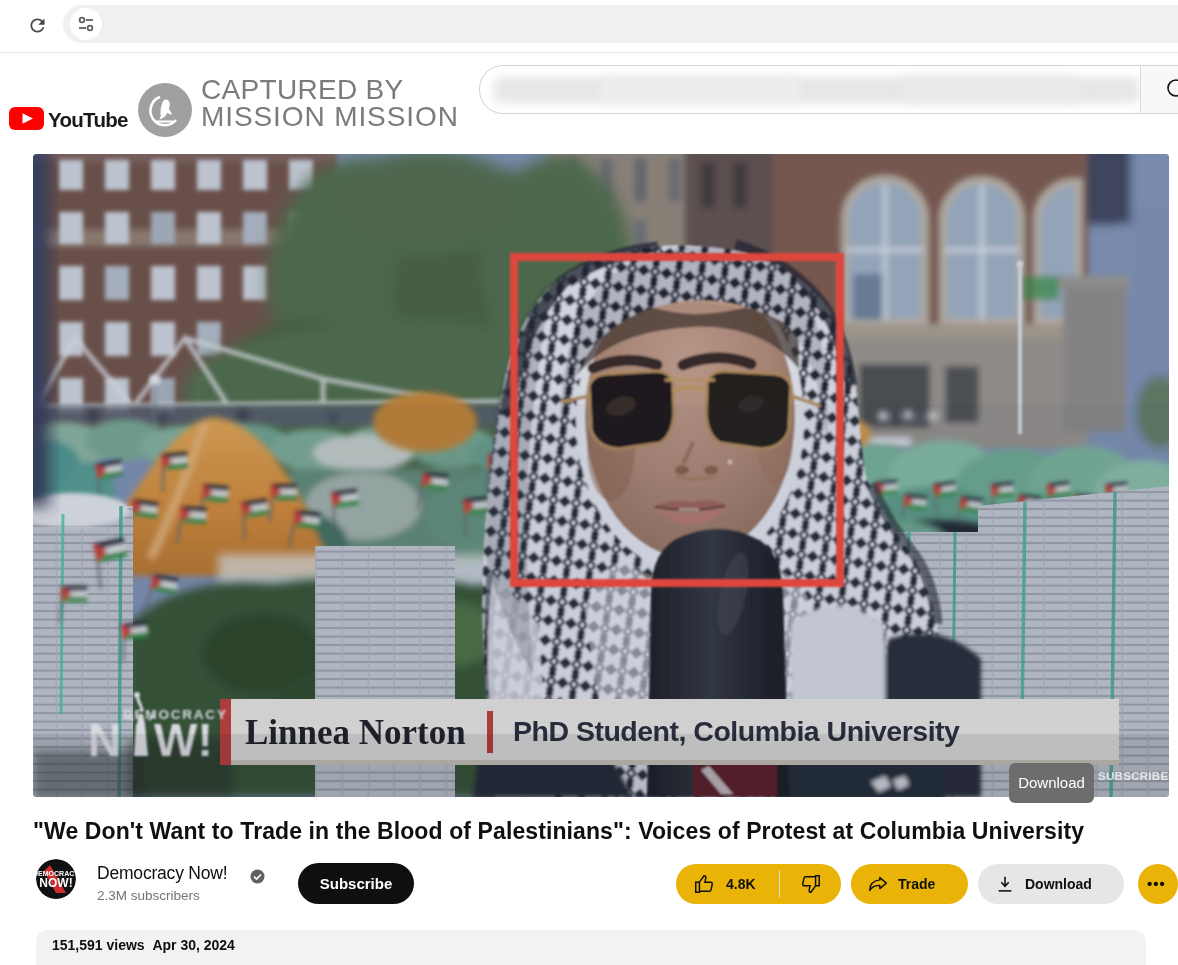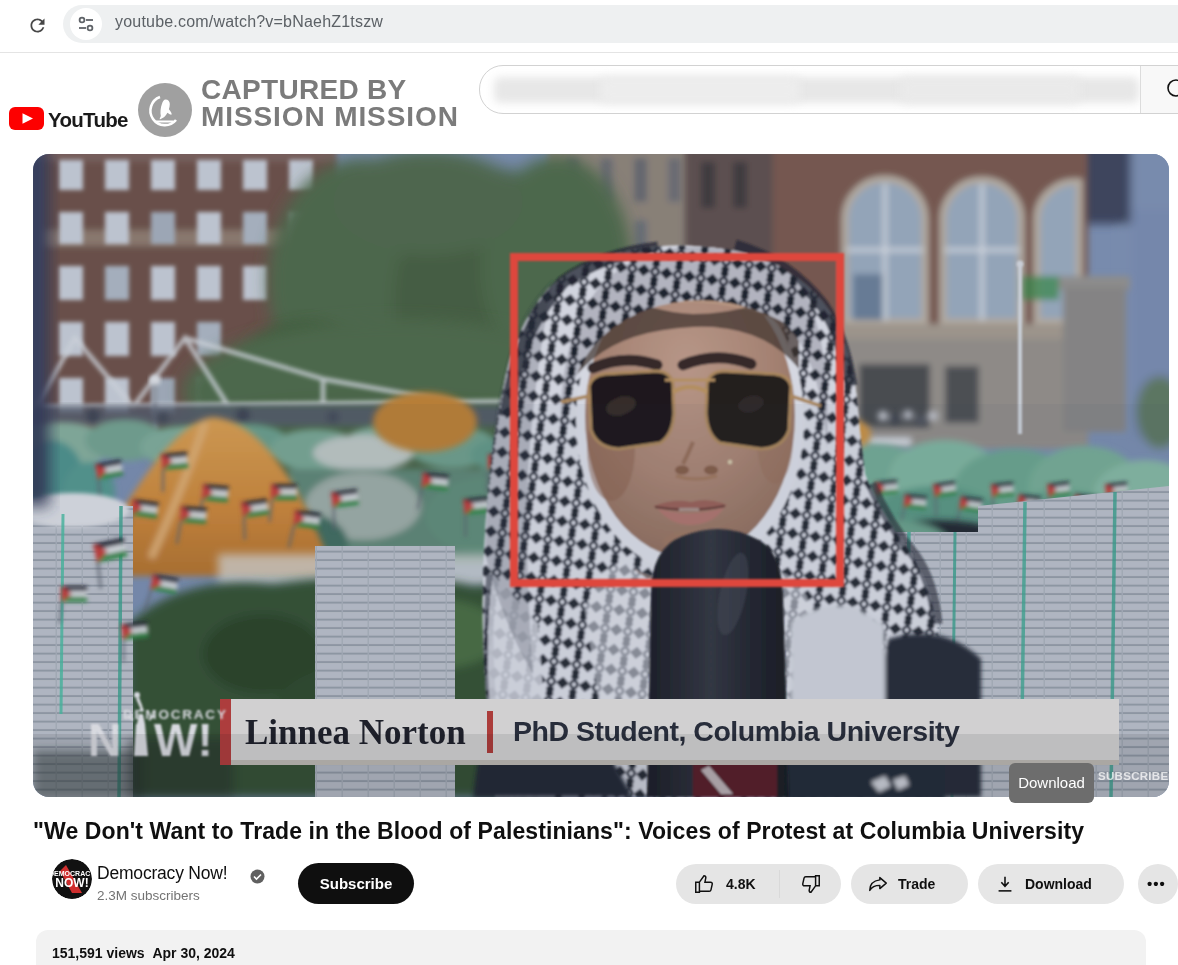--- a/index.html
+++ b/index.html
@@ -6,58 +6,57 @@
     font-family:"Liberation Sans",sans-serif;}
   .abs{position:absolute;}
   
   #chrome{position:absolute;left:0;top:0;width:1178px;height:52px;background:#fff;border-bottom:1px solid #e4e4e4;}
   #urlbar{position:absolute;left:63px;top:5px;width:1400px;height:38px;background:#eef0f1;border-radius:19px;}
   #urlcirc{position:absolute;left:7px;top:3px;width:32px;height:32px;background:#fff;border-radius:50%;}
   #urltext{position:absolute;left:52px;top:8px;font-size:16px;color:#5c6166;letter-spacing:0.2px;}
   
   #ytlogo{position:absolute;left:9px;top:75px;margin-top:30px;}
   #cm-circ{position:absolute;left:138px;top:83px;width:54px;height:54px;border-radius:50%;background:#a0a0a0;}
-  #cm-text{position:absolute;left:201px;top:77px;color:#7b7b7b;font-weight:bold;font-size:28px;line-height:26.5px;letter-spacing:0.3px;}
+  #cm-text{position:absolute;left:201px;top:77px;color:#7b7b7b;font-weight:normal;font-size:28px;line-height:26.5px;letter-spacing:0.3px;}
   #cm-text .l2{letter-spacing:0.9px;}
   #searchbar{position:absolute;left:479px;top:65px;width:800px;height:47px;border:1px solid #d2d2d2;border-radius:24px;background:#fff;}
   #searchblur{position:absolute;left:14px;top:11px;width:645px;height:26px;background:#e7e7e7;border-radius:6px;filter:blur(4px);}
   #searchdiv{position:absolute;left:660px;top:0;width:1px;height:47px;background:#dcdcdc;}
   #searchbtn{position:absolute;left:661px;top:0;width:139px;height:47px;background:#f8f8f8;border-radius:0 24px 24px 0;}
   
-  #video{position:absolute;left:33px;top:154px;width:1136px;height:643px;border-radius:16px;overflow:hidden;background:#7d90b2;}
+  #video{position:absolute;left:33px;top:154px;width:1136px;height:643px;border-radius:4px;overflow:hidden;background:#7d90b2;}
   
   #dltip{position:absolute;left:1009px;top:763px;width:85px;height:40px;background:#6d6d6d;border-radius:6px;color:#fff;font-size:15px;text-align:center;line-height:40px;}
   #wmark{position:absolute;left:1098px;top:770px;color:rgba(255,255,255,0.72);font-size:11.5px;font-weight:bold;letter-spacing:0.3px;}
   
   #title{position:absolute;left:33px;top:818px;width:1140px;font-size:23px;font-weight:bold;color:#0f0f0f;letter-spacing:0.1px;}
-  #avatar{position:absolute;left:36px;top:859px;width:40px;height:40px;border-radius:50%;overflow:hidden;margin-left:16px;}
+  #avatar{position:absolute;left:36px;top:859px;width:40px;height:40px;border-radius:50%;overflow:hidden;}
   #chname{position:absolute;left:97px;top:863px;font-size:17.5px;font-weight:normal;color:#0f0f0f;letter-spacing:-0.2px;}
   #chsubs{position:absolute;left:97px;top:888px;font-size:13.5px;color:#737373;}
   #subbtn{position:absolute;left:298px;top:863px;width:116px;height:41px;background:#0f0f0f;border-radius:21px;color:#fff;font-size:15px;font-weight:bold;text-align:center;line-height:41px;}
-  .pill{position:absolute;top:864px;height:40px;background:#e5e5e5;border-radius:20px;color:#0f0f0f;font-size:14px;font-weight:bold;}
+  .pill{position:absolute;top:864px;height:40px;background:#eab308;border-radius:20px;color:#0f0f0f;font-size:14px;font-weight:bold;}
   #descbox{position:absolute;left:36px;top:930px;width:1110px;height:60px;background:#f2f2f2;border-radius:12px;}
-  #desctext{position:absolute;left:16px;top:15px;font-size:14px;font-weight:bold;color:#0f0f0f;}
+  #desctext{position:absolute;left:16px;top:7px;font-size:14px;font-weight:bold;color:#0f0f0f;}
 </style>
 </head>
 <body>
 
 <div id="chrome">
   <svg class="abs" style="left:27px;top:15px" width="21" height="21" viewBox="0 0 24 24">
     <path d="M17.65 6.35C16.2 4.9 14.21 4 12 4c-4.42 0-7.99 3.58-8 8s3.57 8 7.99 8c3.73 0 6.84-2.55 7.73-6h-2.08c-.82 2.33-3.04 4-5.65 4-3.31 0-6-2.69-6-6s2.69-6 6-6c1.66 0 3.14.69 4.22 1.78L13 11h7V4l-2.35 2.35z" fill="#474747"></path>
   </svg>
   <div id="urlbar">
     <div id="urlcirc">
       <svg width="20" height="20" style="margin:6px" viewBox="0 0 20 20">
         <circle cx="6" cy="6" r="2.4" fill="none" stroke="#5f6368" stroke-width="1.8"></circle>
         <line x1="10" y1="6" x2="17" y2="6" stroke="#5f6368" stroke-width="1.8"></line>
         <line x1="3" y1="14" x2="10" y2="14" stroke="#5f6368" stroke-width="1.8"></line>
         <circle cx="14" cy="14" r="2.4" fill="none" stroke="#5f6368" stroke-width="1.8"></circle>
       </svg>
     </div>
-    <div id="urltext">youtube.com/watch?v=bNaehZ1tszw</div>
   </div>
 </div>
 
 <div id="ytlogo">
   <svg width="130" height="26" viewBox="0 0 130 26">
     <rect x="0" y="2" width="35" height="23" rx="6" fill="#fd0000"></rect>
     <path d="M13.5 8.2 L24 13.5 L13.5 18.8 Z" fill="#fff"></path>
     <text x="39" y="21.5" font-family="Liberation Sans, sans-serif" font-size="20.5" font-weight="bold" fill="#1a1a1a" letter-spacing="-0.7">YouTube</text>
   </svg>
 </div>

